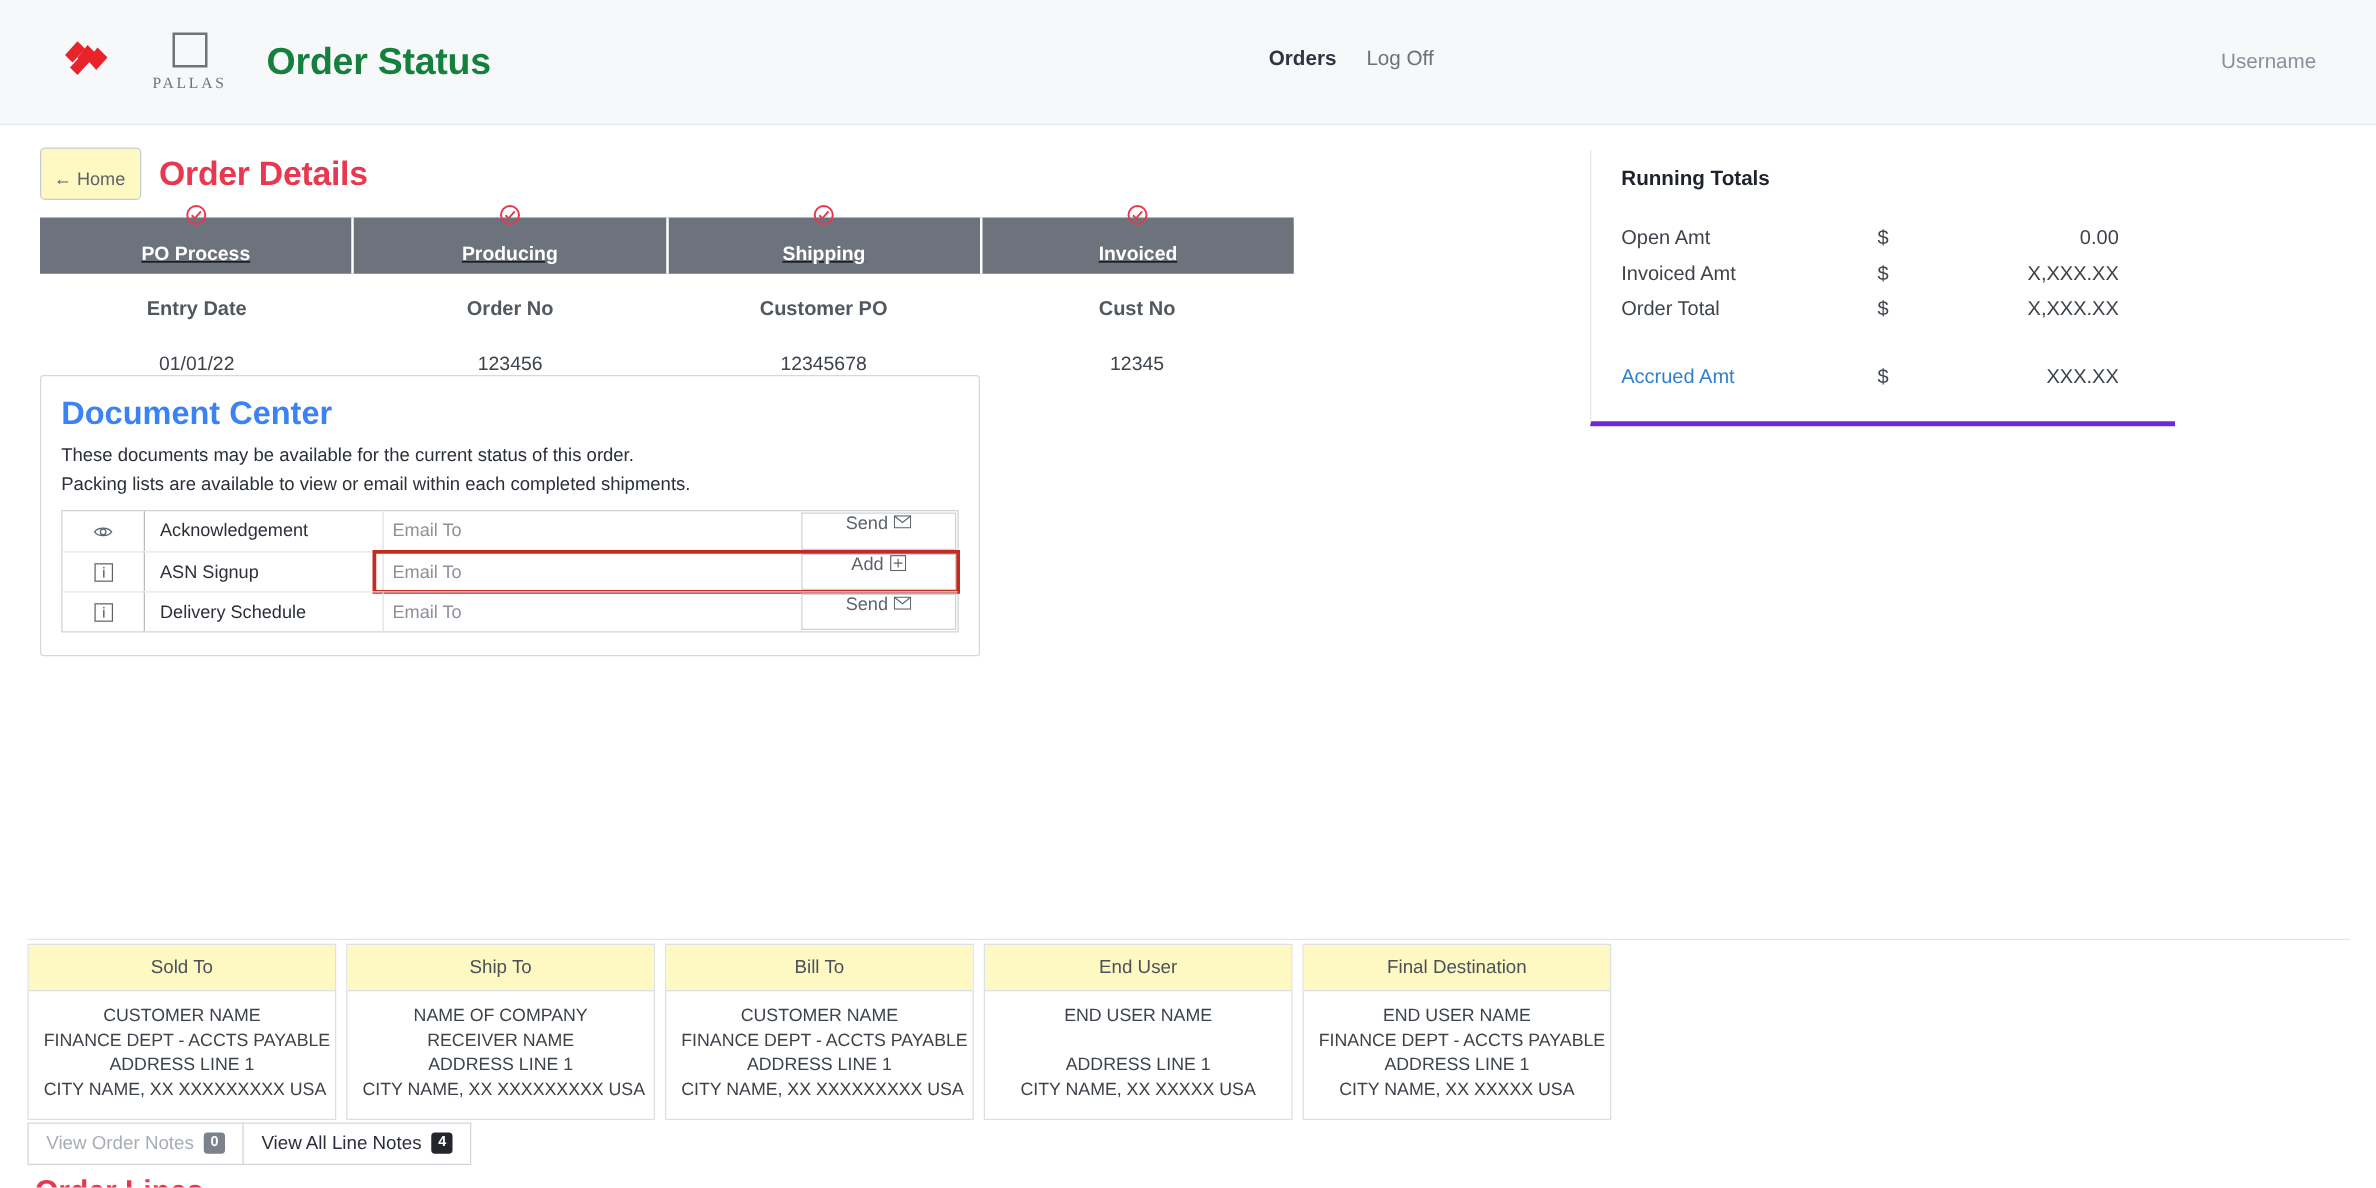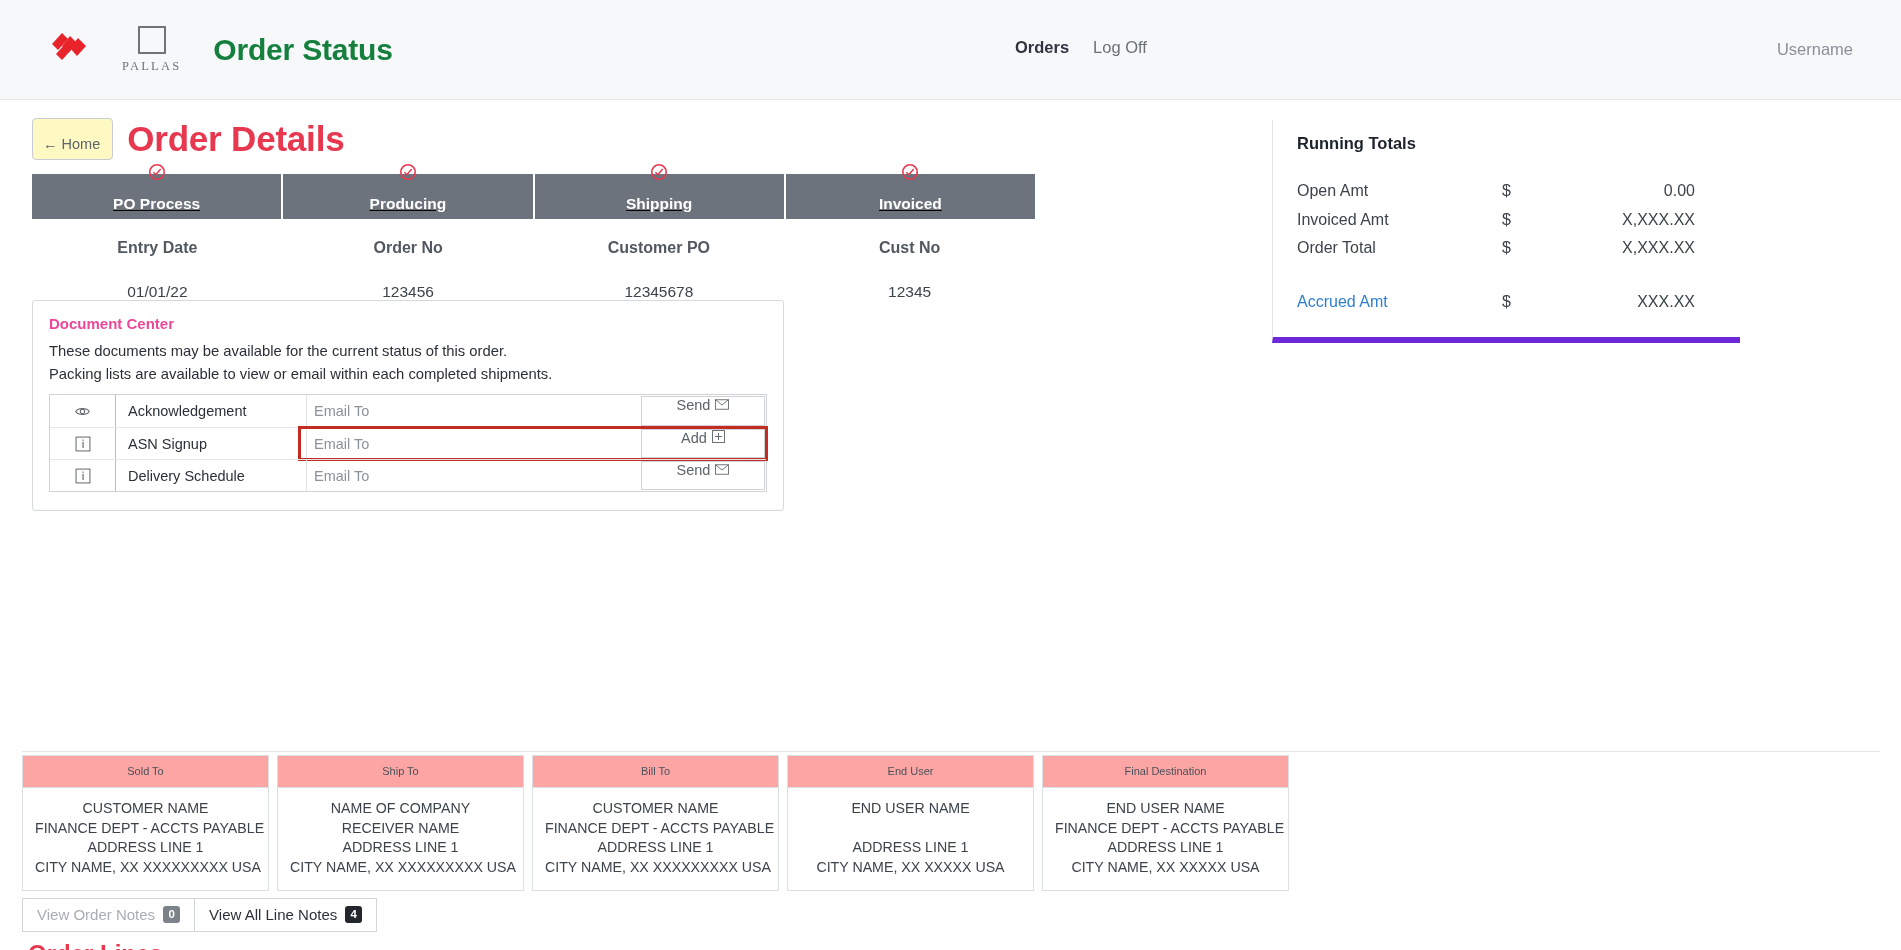--- a/index.html
+++ b/index.html
@@ -92,21 +92,21 @@
     background: #fef9c3;
     border-radius: 4px;
     font-size: 14.5px;
     color: #5e646b;
     padding: 17px 12px 6px 10px;
     font-family: "Liberation Sans", sans-serif;
     cursor: pointer;
     line-height: 1.2;
   }
   .page-title {
-    font-size: 35px;
+    font-size: 27px;
     color: #e8384f;
     font-weight: bold;
     letter-spacing: -0.2px;
   }
 
   
   .status-wrap {
     margin: 14px 0 0 32px;
     width: 1003px;
   }
@@ -158,21 +158,21 @@
   }
 
   
   .totals {
     position: absolute;
     left: 1272px;
     top: 20px;
     width: 468px;
     padding: 14px 0 18px 24px;
     border-left: 1px solid #e3e5e8;
-    border-bottom: 6px solid #6d28d9;
+    border-bottom: 4px solid #6d28d9;
   }
   .totals-title {
     font-size: 16.5px;
     font-weight: bold;
     color: #1d222b;
     margin-bottom: 27px;
   }
   .totals-row {
     display: flex;
     font-size: 16px;
@@ -191,22 +191,22 @@
     position: absolute;
     left: 32px;
     top: 200px;
     width: 752px;
     border: 1px solid #d5d8dd;
     border-radius: 3px;
     padding: 14px 16px 18px 16px;
     background: #ffffff;
   }
   .doc-title {
-    color: #ec4899;
-    font-size: 15px;
+    color: #3b82f6;
+    font-size: 26px;
     font-weight: bold;
     margin-bottom: 11px;
   }
   .doc-sub {
     font-size: 14.8px;
     color: #2b3038;
     margin-bottom: 7px;
   }
   .doc-table {
     margin-top: 12px;
@@ -285,24 +285,24 @@
     top: 655px;
     display: flex;
     gap: 8px;
   }
   .addr-card {
     width: 247px;
     border: 1px solid #dcdfe3;
     background: #ffffff;
   }
   .addr-head {
-    background: #fca5a5;
+    background: #fef9c3;
     border-bottom: 1px solid #dcdfe3;
     text-align: center;
-    font-size: 11px;
+    font-size: 15px;
     color: #4b5159;
     padding: 9px 0 10px 0;
   }
   .addr-body {
     padding: 11px 12px 12px 12px;
     font-size: 14.2px;
     color: #3d434a;
     line-height: 19.7px;
     min-height: 84px;
   }

